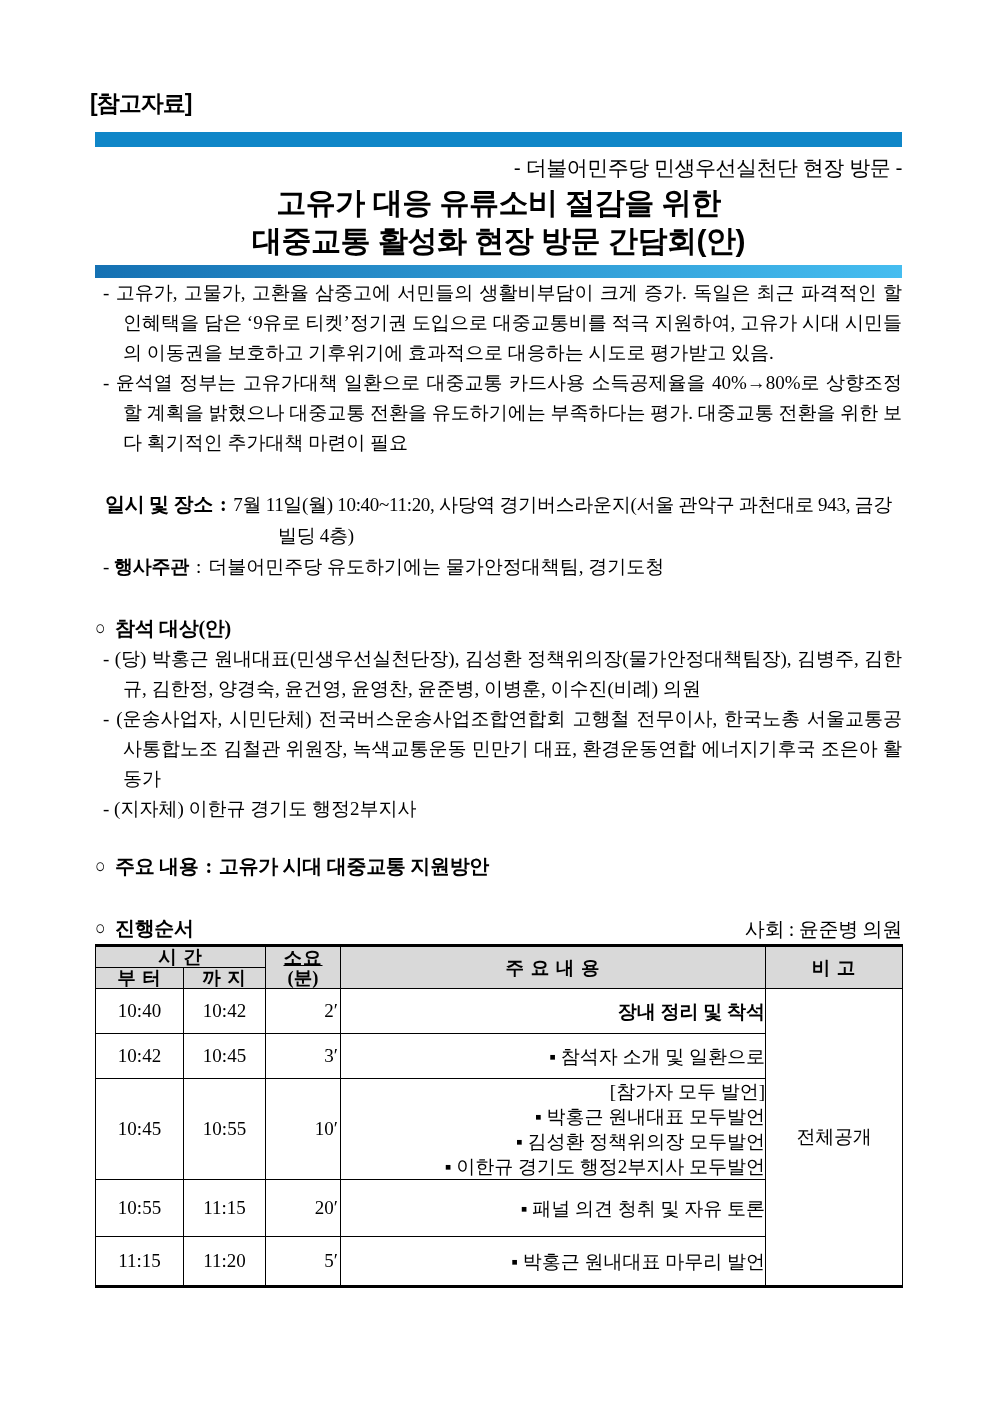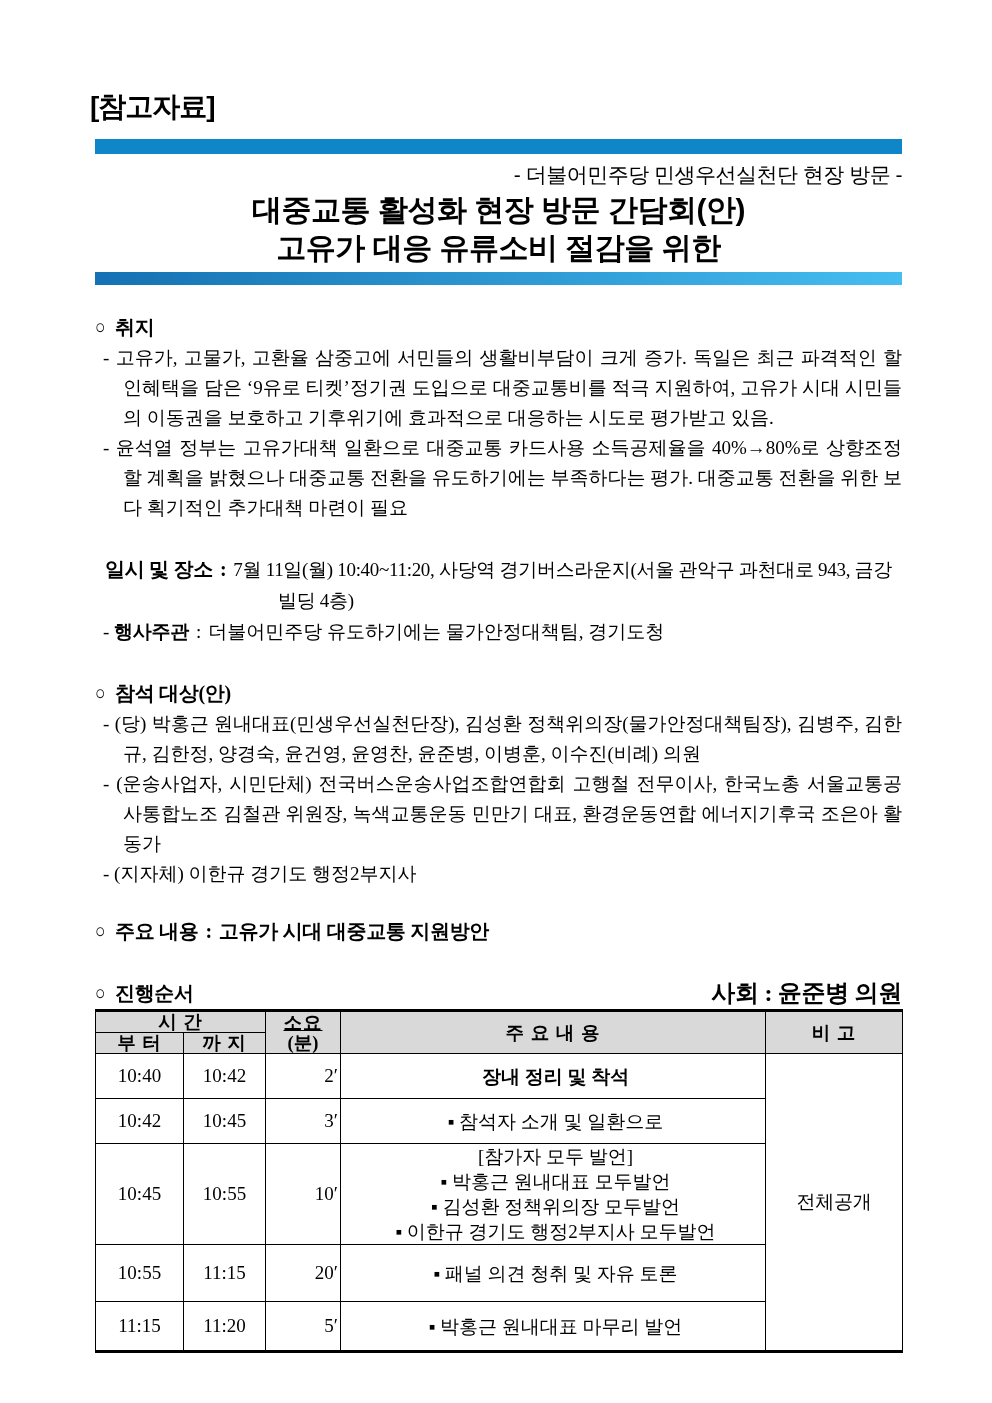--- a/index.html
+++ b/index.html
@@ -16,21 +16,21 @@
     overflow: hidden;
   }
   .page {
     width: 992px; height: 1403px;
     padding: 88px 90px 0 95px;
     position: relative;
   }
   
   .ref-tag {
     font-family: "Liberation Sans", "DejaVu Sans", sans-serif;
-    font-weight: 800; font-size: 28px; letter-spacing: -1px;
+    font-weight: 800; font-size: 23px; letter-spacing: -1px;
     margin-left: -5px; margin-bottom: 13px;
   }
   .bar-top { height: 15px; background: var(--top-bar); }
   .subtitle {
     margin-top: 7px; text-align: right;
     font-family: "Liberation Sans", "DejaVu Sans", sans-serif;
     font-weight: 500; font-size: 21px; letter-spacing: -0.5px;
   }
   .main-title {
     text-align: center;
@@ -56,69 +56,66 @@
     text-align: justify;
   }
   .dash { display: inline; }
   .hang-line { padding-left: 183px; text-indent: -183px; margin-top: 31px; }
   .host-line { padding-left: 8px; margin-top: 1px; }
   .label-bold { font-weight: bold; letter-spacing: -0.3px; }
   .colon { margin: 0 7px; }
   .plain { font-weight: normal; }
   .bold-line { font-weight: bold; }
 
-  .order-row { display: flex; justify-content: space-between; align-items: flex-start; }
-  .moderator { font-size: 24px; font-weight: bold; letter-spacing: -0.3px; }
+  .order-row { display: flex; justify-content: space-between; align-items: center; }
+  .moderator { font-size: 20px; font-weight: normal; letter-spacing: -0.3px; }
 
   
   table.sched {
     border-collapse: collapse; table-layout: fixed;
     width: 807px; 
     font-size: 19px;
     border: 1.5px solid #000;
     border-top-width: 3px; border-bottom-width: 3px;
   }
   .sched th, .sched td { border: 1px solid #000; }
   .sched thead th {
     background: #d9d9d9; font-weight: bold; text-align: center;
     font-size: 18.5px; line-height: 20px; height: 21px; padding: 0;
     letter-spacing: 1px;
   }
   .sched thead .u { text-decoration: underline; }
   .sched thead .dur2 { display: block; letter-spacing: 0; }
   .sched tbody td { padding: 0; vertical-align: middle; }
   .sched .c-time { text-align: center; }
   .sched .c-dur  { text-align: right; padding-right: 2px; }
-  .sched .c-content { text-align: center; padding-left: 5px; line-height: 25px; }
+  .sched .c-content { text-align: right; padding-left: 5px; line-height: 25px; }
   .sched .c-content.bold { font-weight: bold; }
   .sched .c-note { text-align: center; letter-spacing: -0.3px; }
   .sched tbody tr:nth-child(1) { height: 45px; }
   .sched tbody tr:nth-child(2) { height: 45px; }
   .sched tbody tr:nth-child(3) { height: 96px; }
   .sched tbody tr:nth-child(4) { height: 57px; }
   .sched tbody tr:nth-child(5) { height: 50px; }
 </style>
 </head>
 <body>
 
 <div class="page">
 
   <div class="ref-tag">[참고자료]</div>
   <div class="bar-top"></div>
   <div class="subtitle">- 더불어민주당 민생우선실천단 현장 방문 -</div>
   <div class="main-title">
+    <div>고유가 대응 유류소비 절감을 위한</div>
     <div>대중교통 활성화 현장 방문 간담회(안)</div>
-    <div>고유가 대응 유류소비 절감을 위한</div>
   </div>
   <div class="bar-grad"></div>
 
   <div class="body-text">
-    <div class="sec-head mt-sec1">
-      <span class="obullet">○</span><span>취지</span>
-    </div>
     <div class="dash-item">
       <span class="dash">-</span>
       <span>고유가, 고물가, 고환율 삼중고에 서민들의 생활비부담이 크게 증가. 독일은 최근 파격적인 할인혜택을 담은 ‘9유로 티켓’정기권 도입으로 대중교통비를 적극 지원하여, 고유가 시대 시민들의 이동권을 보호하고 기후위기에 효과적으로 대응하는 시도로 평가받고 있음.</span>
     </div>
     <div class="dash-item">
       <span class="dash">-</span>
       <span>윤석열 정부는 고유가대책 일환으로 대중교통 카드사용 소득공제율을 40%→80%로 상향조정할 계획을 밝혔으나 대중교통 전환을 유도하기에는 부족하다는 평가. 대중교통 전환을 위한 보다 획기적인 추가대책 마련이 필요</span>
     </div>
 
     <div class="sec-head mt-sec hang-line">

